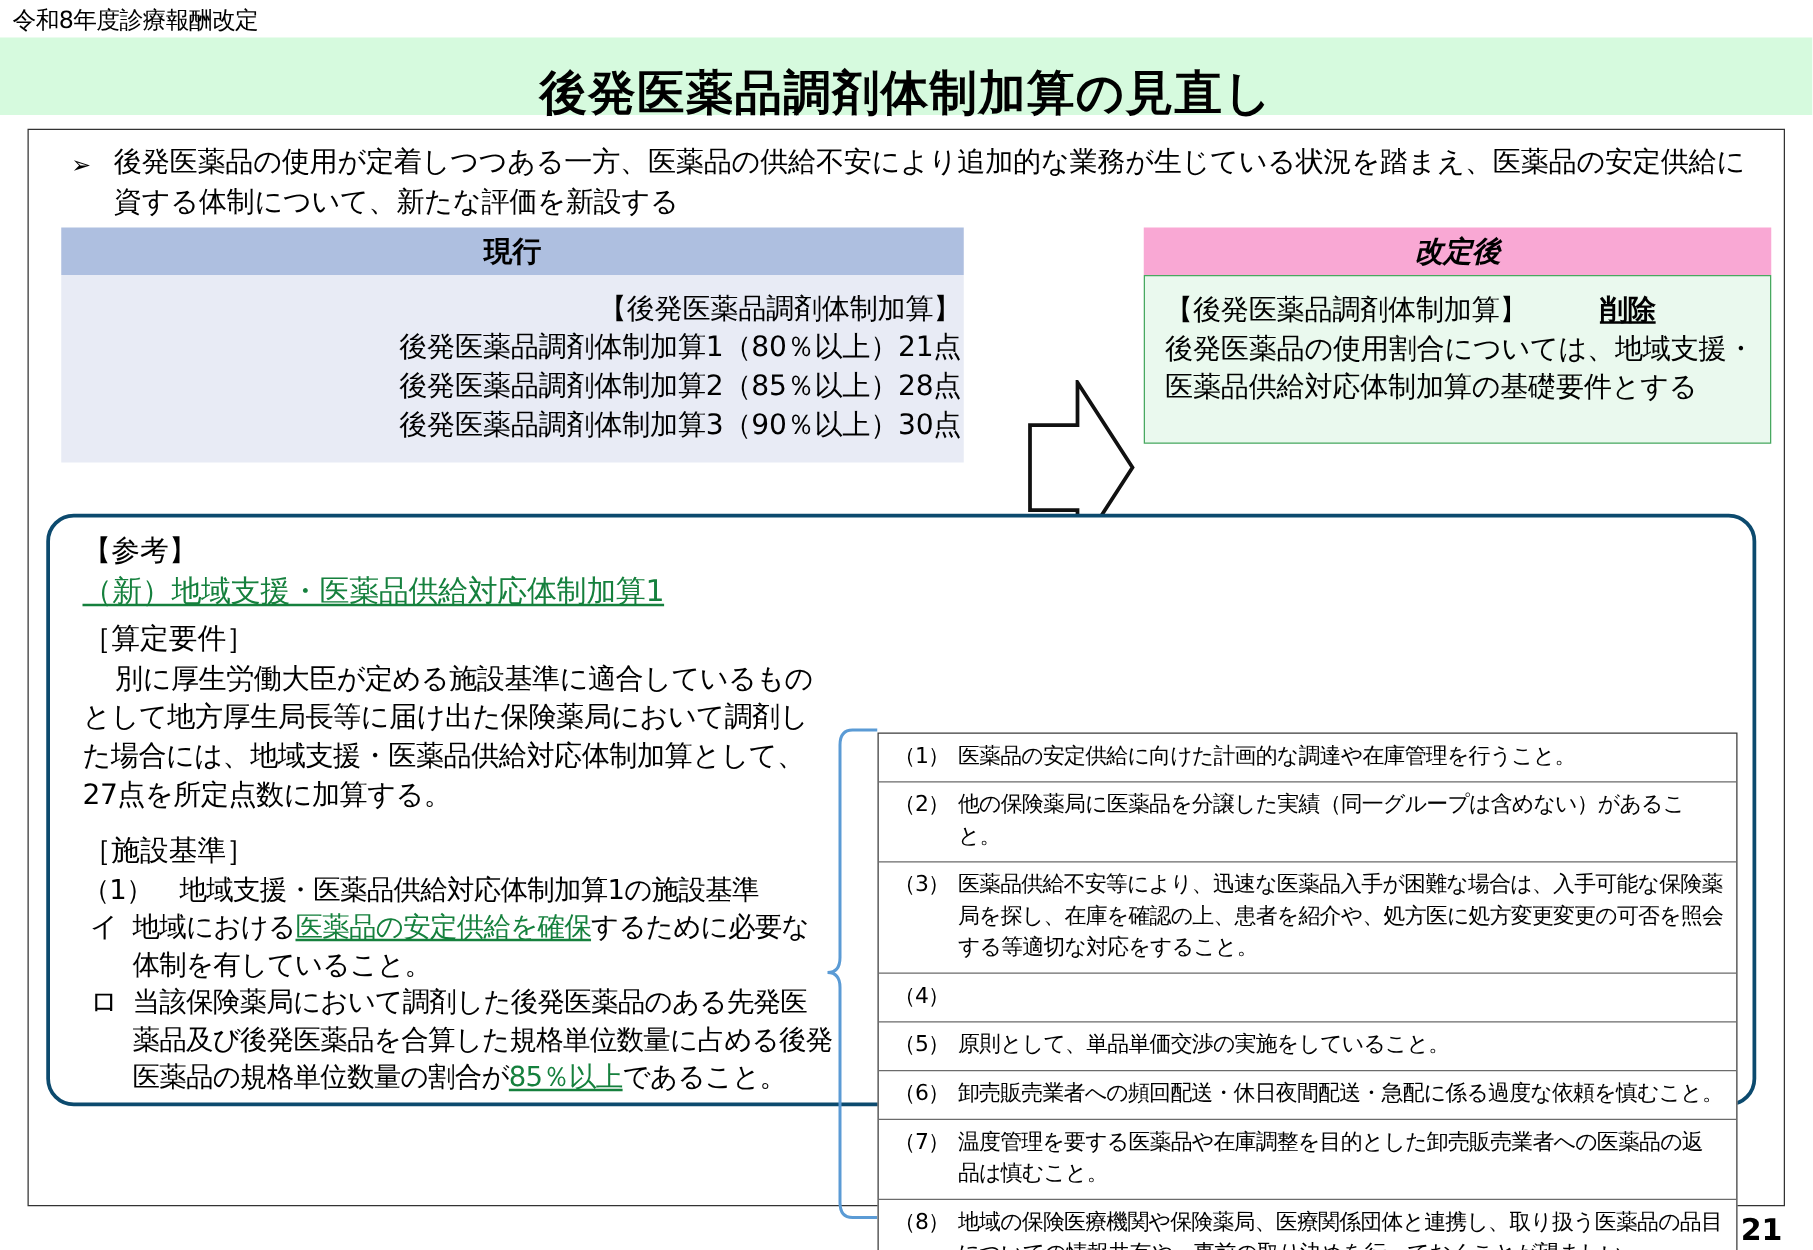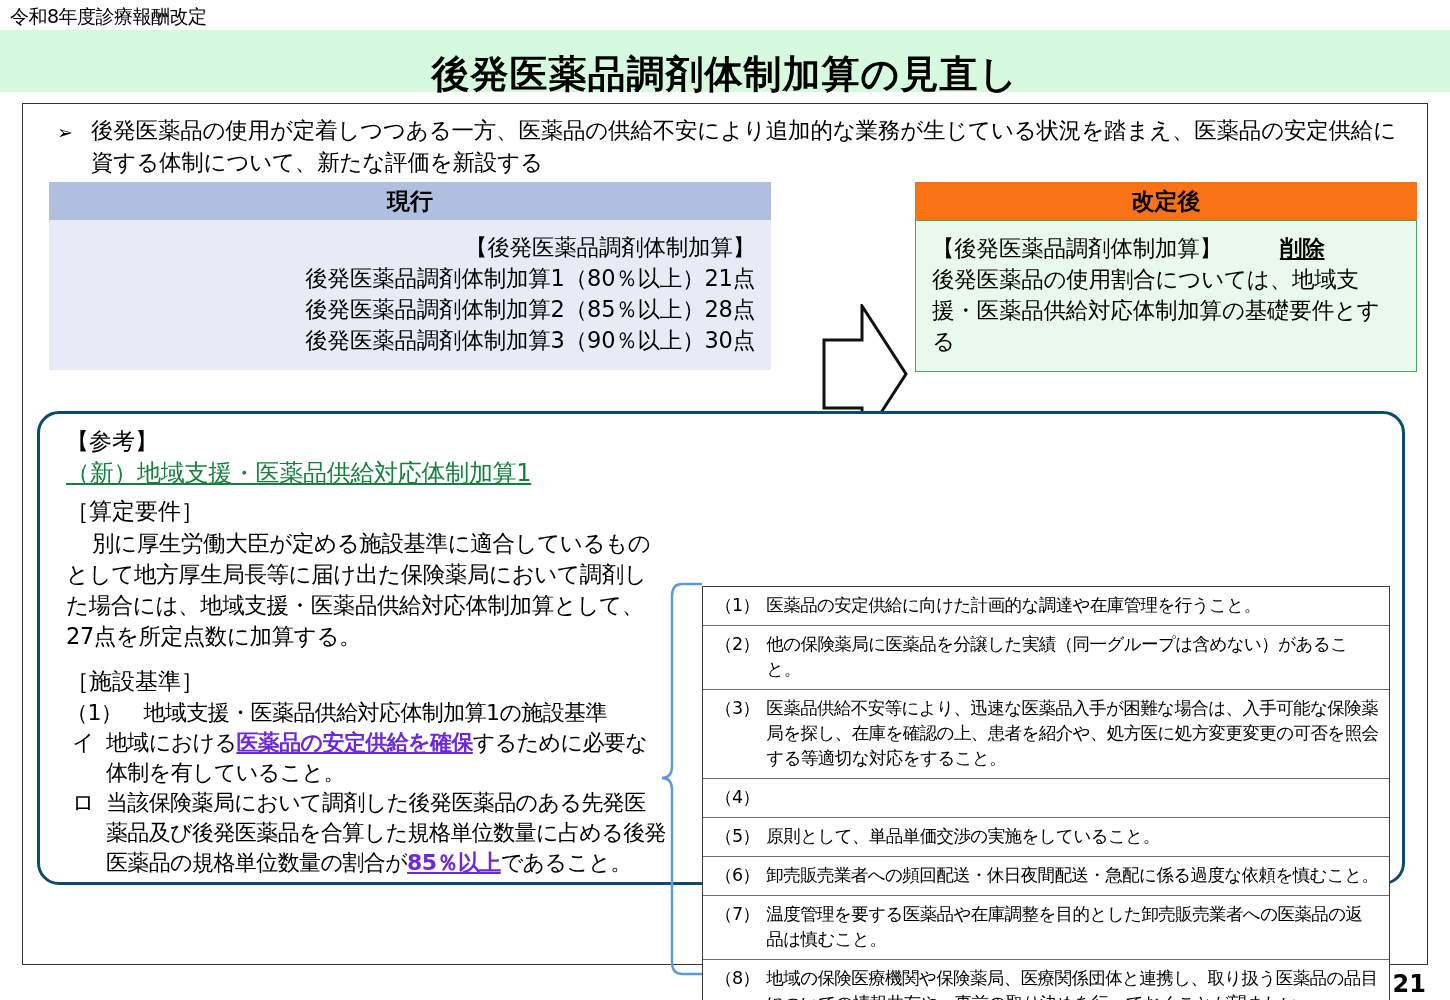--- a/index.html
+++ b/index.html
@@ -65,25 +65,25 @@
   
   .col-current { position: absolute; left: 26px; top: 78px; width: 722px; text-align: right; }
   .col-revised { position: absolute; left: 892px; top: 78px; width: 502px; }
 
   .col-head {
     height: 38px;
     display: flex; align-items: center; justify-content: center;
     font-size: 23px; font-weight: bold;
   }
   .col-head.blue  { background: #aebfe0; }
-  .col-head.green { background: #f97316; }
+  .col-head.green { background: #f9a8d4; font-style: italic; }
 
   .col-body {
     font-size: 22.5px; line-height: 31px;
-    padding: 12px 16px 14px 16px;
+    padding: 12px 2px 14px 16px;
     letter-spacing: -0.2px;
   }
   .col-body.blue  { background: #e8ebf5; min-height: 138px; }
   .col-body.green {
     background: #eaf9ee; border: 1.5px solid #48a860;
     min-height: 135px;
   }
   .row-head { display: flex; align-items: baseline; gap: 58px; }
   .del-mark {
     color: #000000; font-weight: bold;
@@ -120,21 +120,21 @@
   }
   .sec-para.indent { text-indent: 26px; }
 
   .std-line {
     font-size: 22px; line-height: 30px; letter-spacing: -0.6px;
     display: flex;
   }
   .std-line .bullet { flex: 0 0 auto; }
   .std-line .body   { flex: 1 1 auto; }
   .hl {
-    color: #6d28d9; font-weight: bold; text-decoration: underline;
+    color: #15803d; font-weight: normal; text-decoration: underline;
   }
 
   
   .connector {
     position: absolute; left: 618px; top: 166px;
     width: 44px; height: 400px;
   }
 
   
   .req-list {

